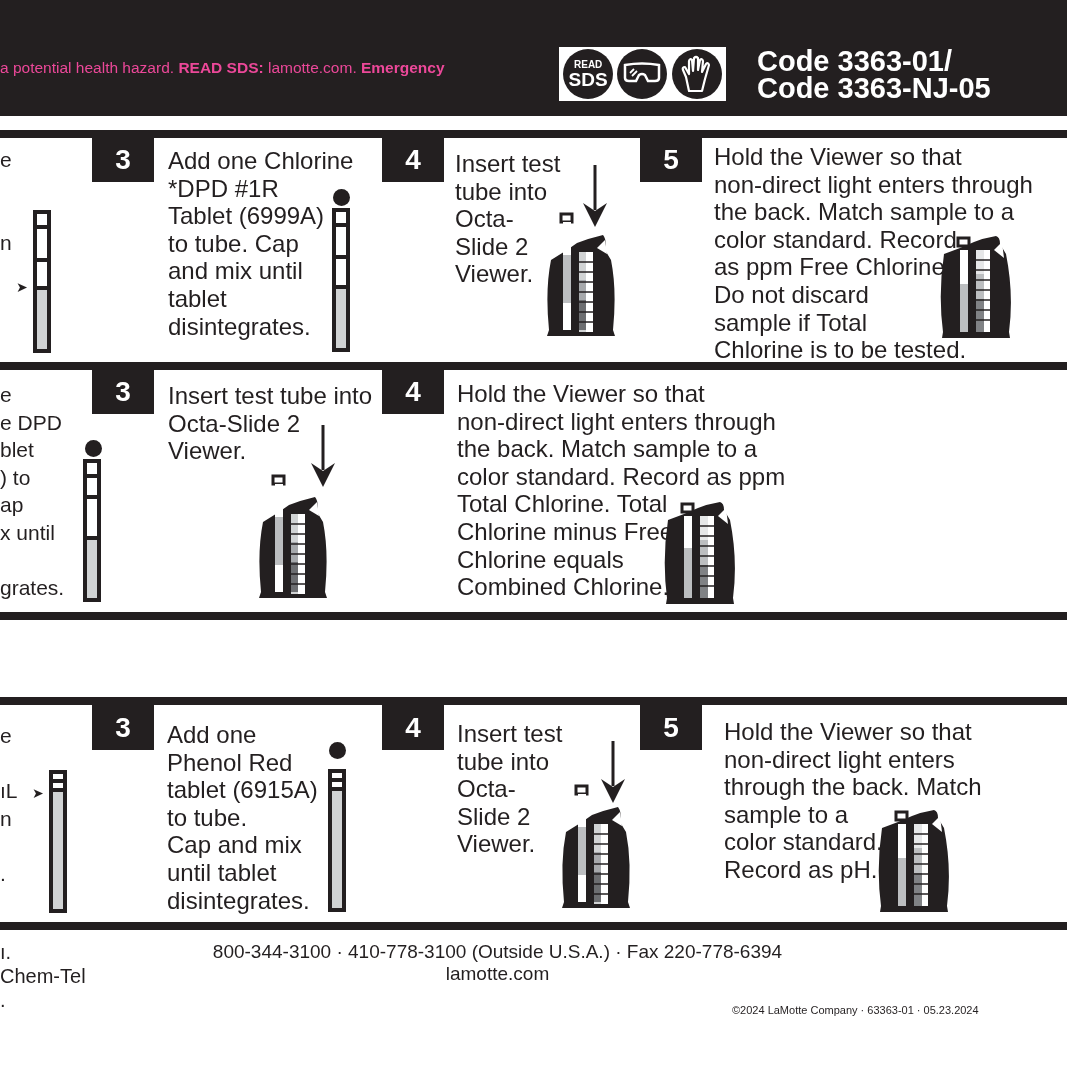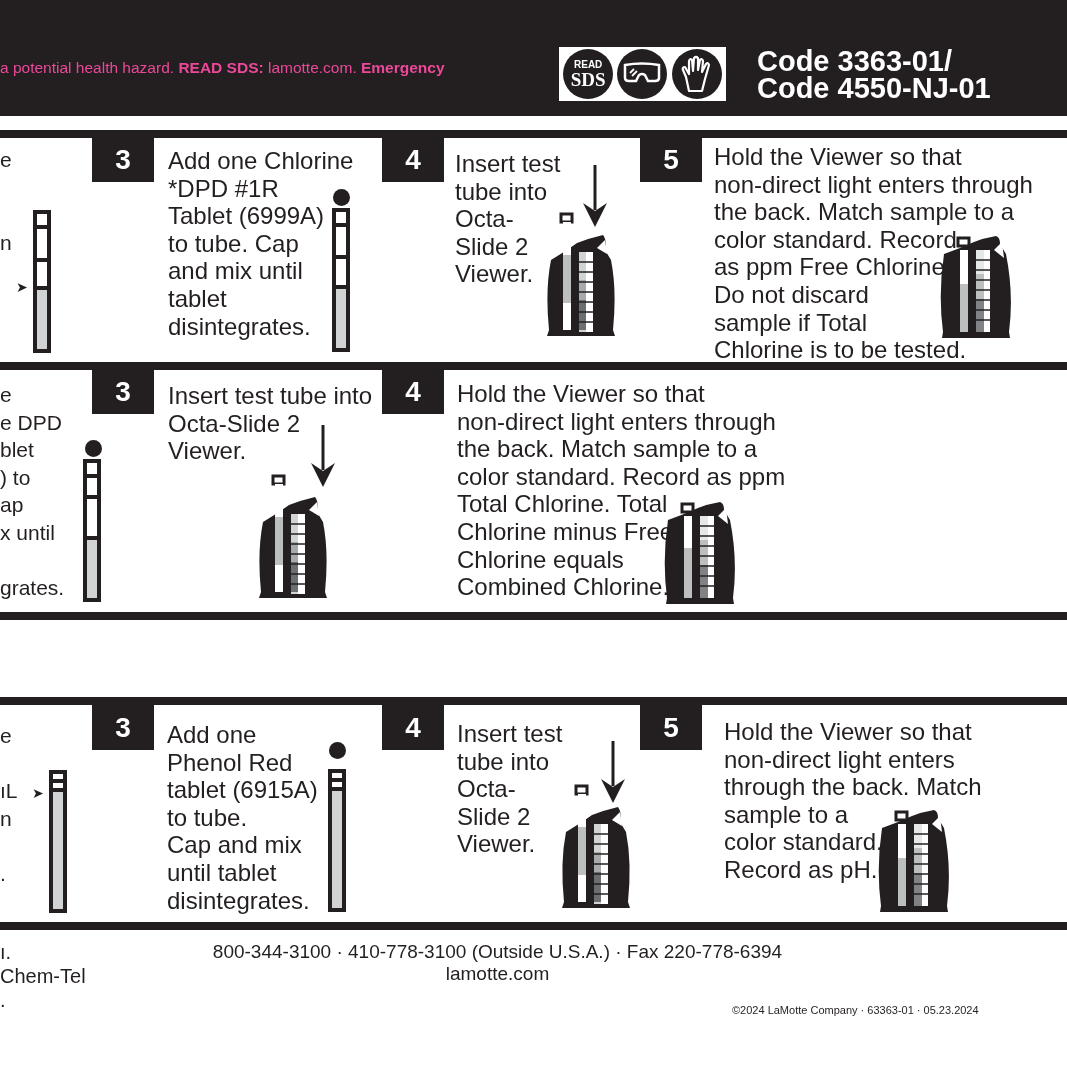--- a/index.html
+++ b/index.html
@@ -5,21 +5,21 @@
   * { box-sizing: border-box; margin: 0; padding: 0; }
   html, body { width: 1067px; height: 1067px; background: #ffffff; overflow: hidden; }
   body { position: relative; font-family: "DejaVu Sans", "Liberation Sans", sans-serif; color: #231f20; }
 
   .header { position: absolute; left: 0; top: 0; width: 1067px; height: 116px; background: #231f20; }
   .hazard-text { position: absolute; left: 0; top: 57px; width: 545px; color: #ec4899; font-size: 15.5px; line-height: 22px; white-space: nowrap; font-family: Liberation Sans, sans-serif; }
   .hazard-text b { font-weight: bold; }
   .icons-box { position: absolute; left: 559px; top: 47px; width: 167px; height: 54px; background: #ffffff; display: flex; align-items: center; justify-content: space-around; padding: 0 2px; }
   .icon-circle { width: 50px; height: 50px; border-radius: 50%; background: #231f20; display: flex; align-items: center; justify-content: center; flex-direction: column; color: #fff; }
   .icon-circle .read { font-size: 10px; font-weight: bold; line-height: 10px; font-family: "Liberation Sans", sans-serif; }
-  .icon-circle .sds { font-size: 19px; font-weight: bold; line-height: 19px; font-family: Liberation Serif, serif; }
+  .icon-circle .sds { font-size: 19px; font-weight: bold; line-height: 19px; font-family: Liberation Sans, sans-serif; }
   .code-title { position: absolute; left: 757px; top: 48px; color: #ffffff; font-weight: bold; font-size: 29px; line-height: 27px; font-family: "Liberation Sans", sans-serif; }
 
   .rule { position: absolute; left: 0; width: 1067px; background: #231f20; }
 
   .badge { position: absolute; width: 62px; height: 45px; background: #231f20; color: #fff; font-weight: bold; font-size: 28px; line-height: 45px; text-align: center; font-family: "Liberation Sans", sans-serif; }
 
   .step-text { position: absolute; font-size: 24px; line-height: 27.6px; color: #231f20; font-family: "Liberation Sans", sans-serif; white-space: pre-line; }
   .frag-text { position: absolute; left: 0; font-size: 21px; line-height: 27.6px; color: #231f20; font-family: "Liberation Sans", sans-serif; white-space: pre-line; }
 
   .tube { position: absolute; width: 18px; border: 4px solid #231f20; background: #fff; }
@@ -55,21 +55,21 @@
       </svg>
     </div>
     <div class="icon-circle">
       <svg width="34" height="38" viewBox="0 0 34 38">
         <path d="M9 36 L6 22 L3 15 Q2 12 5 12 L9 19 L9 6 Q10 3 12 5 L13 16 L14 3 Q16 1 18 3 L18 15 L20 5 Q22 3 23 6 L22 17 L26 9 Q28 7 29 10 L25 24 L22 36 Z" fill="none" stroke="#fff" stroke-width="2.2" stroke-linejoin="round"></path>
       </svg>
     </div>
   </div>
   <div class="code-title">
     <div>Code 3363-01/</div>
-    <div>Code 4550-NJ-01</div>
+    <div>Code 3363-NJ-05</div>
   </div>
 </div>
 
 <div class="rule" style="top:130px;height:8px"></div>
 <div class="frag-text" style="top:146px">e
 
 
 n
 </div>
 <div class="small-arrow" style="left:16px;top:280px">➤</div>

